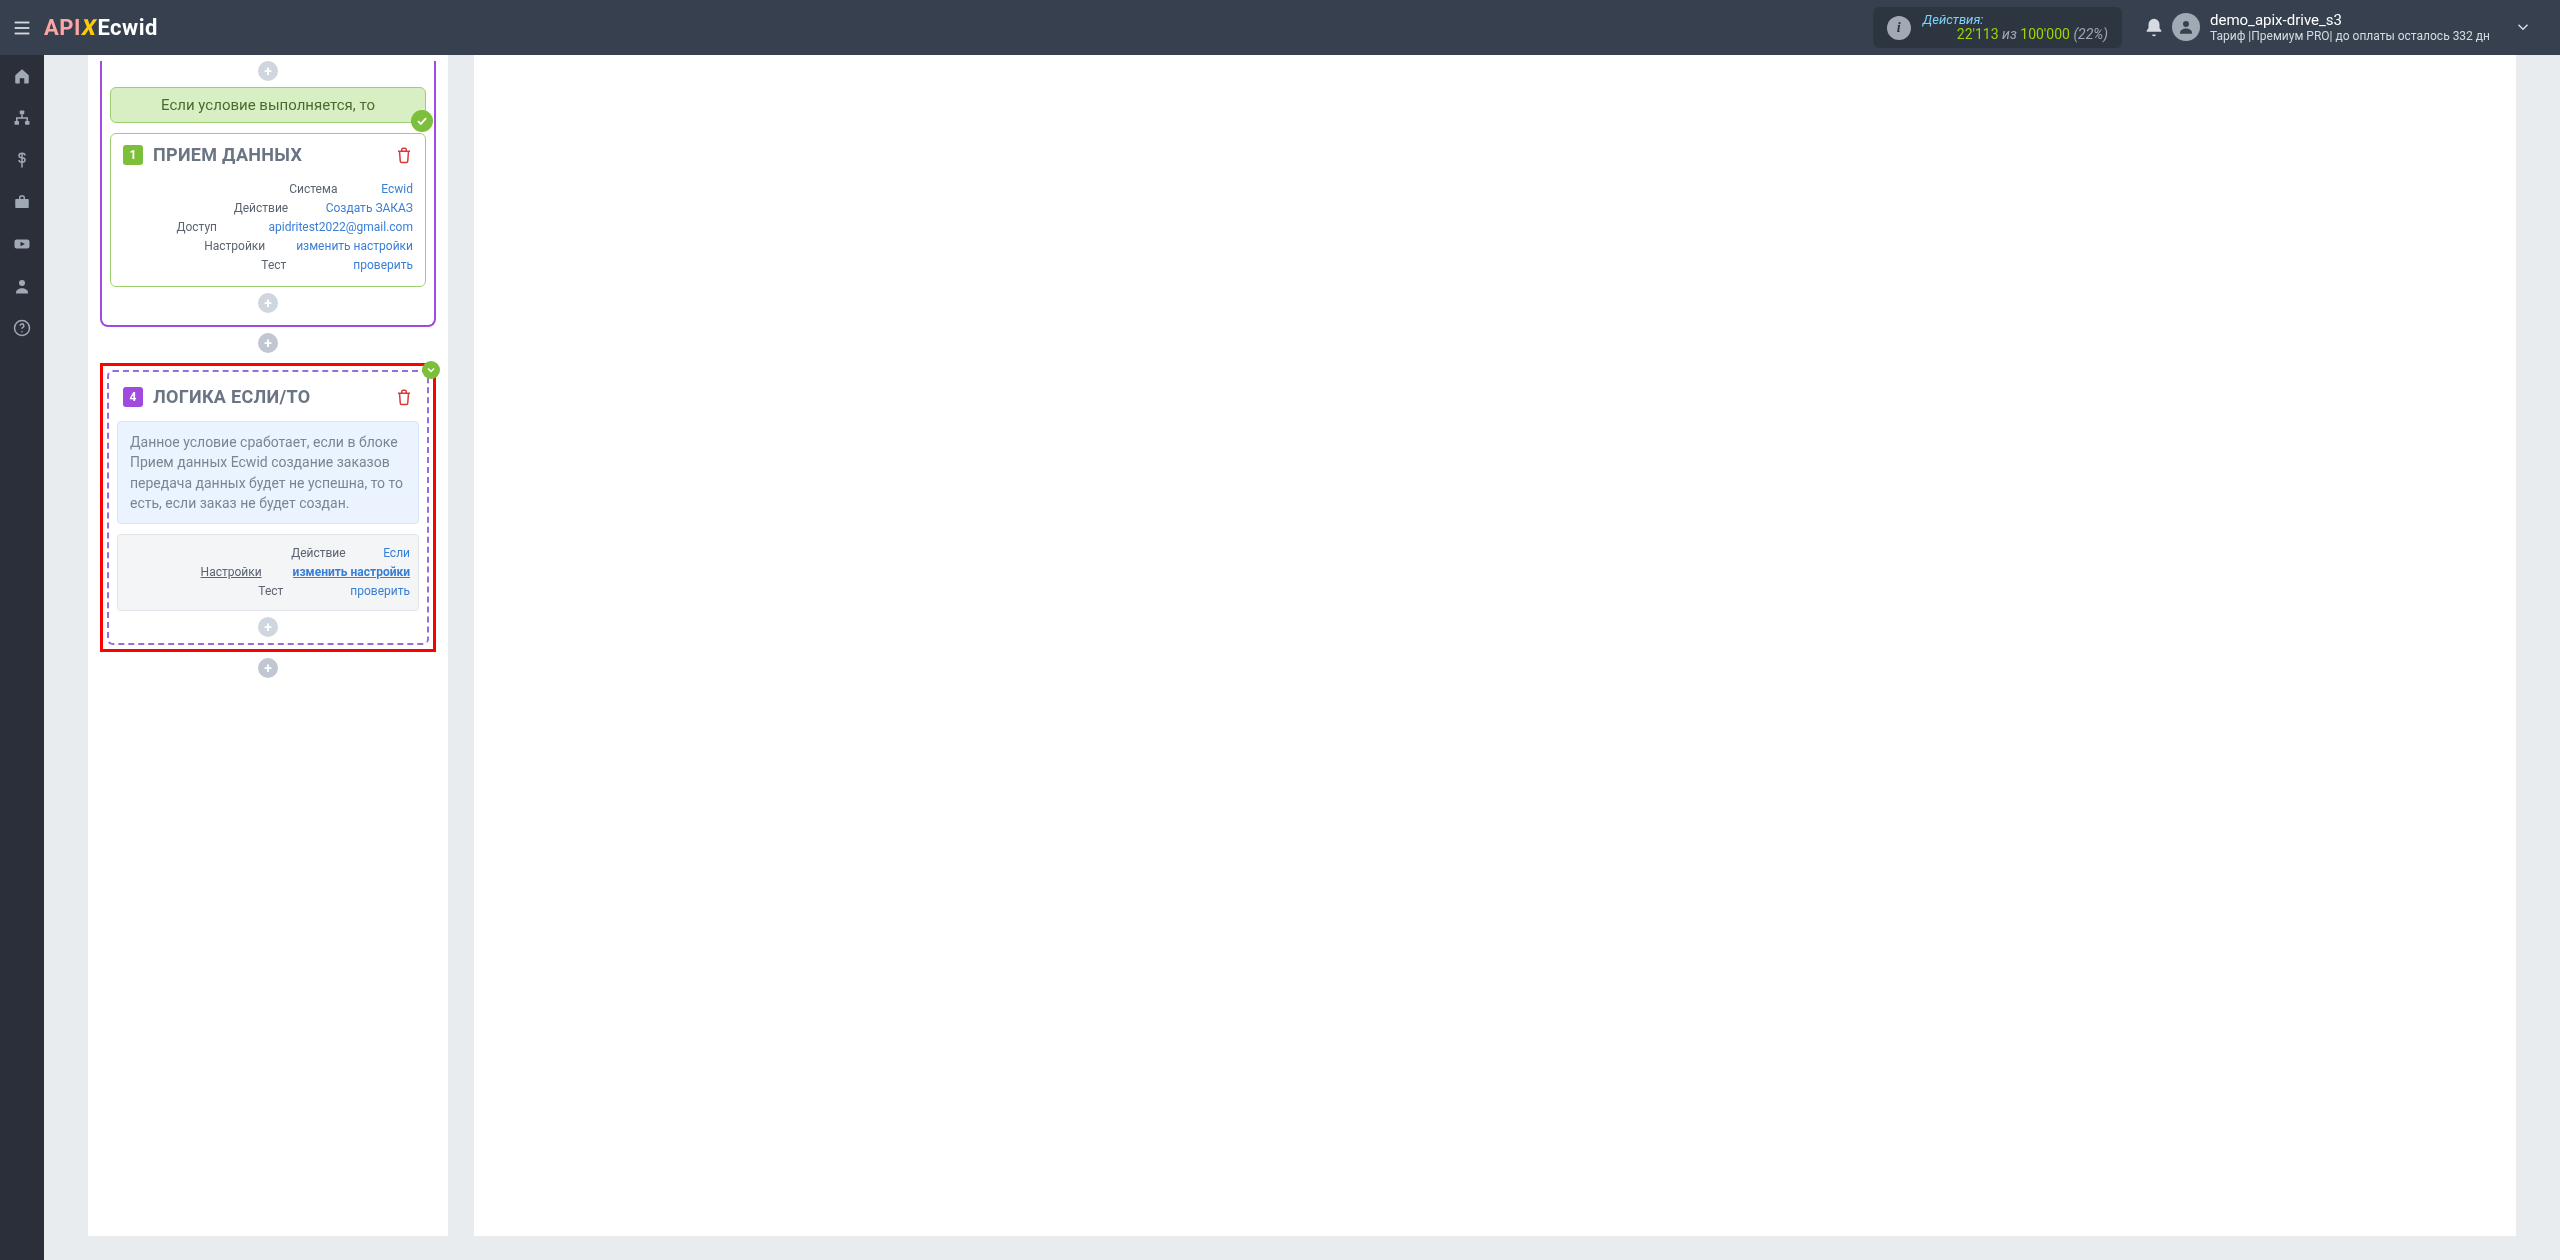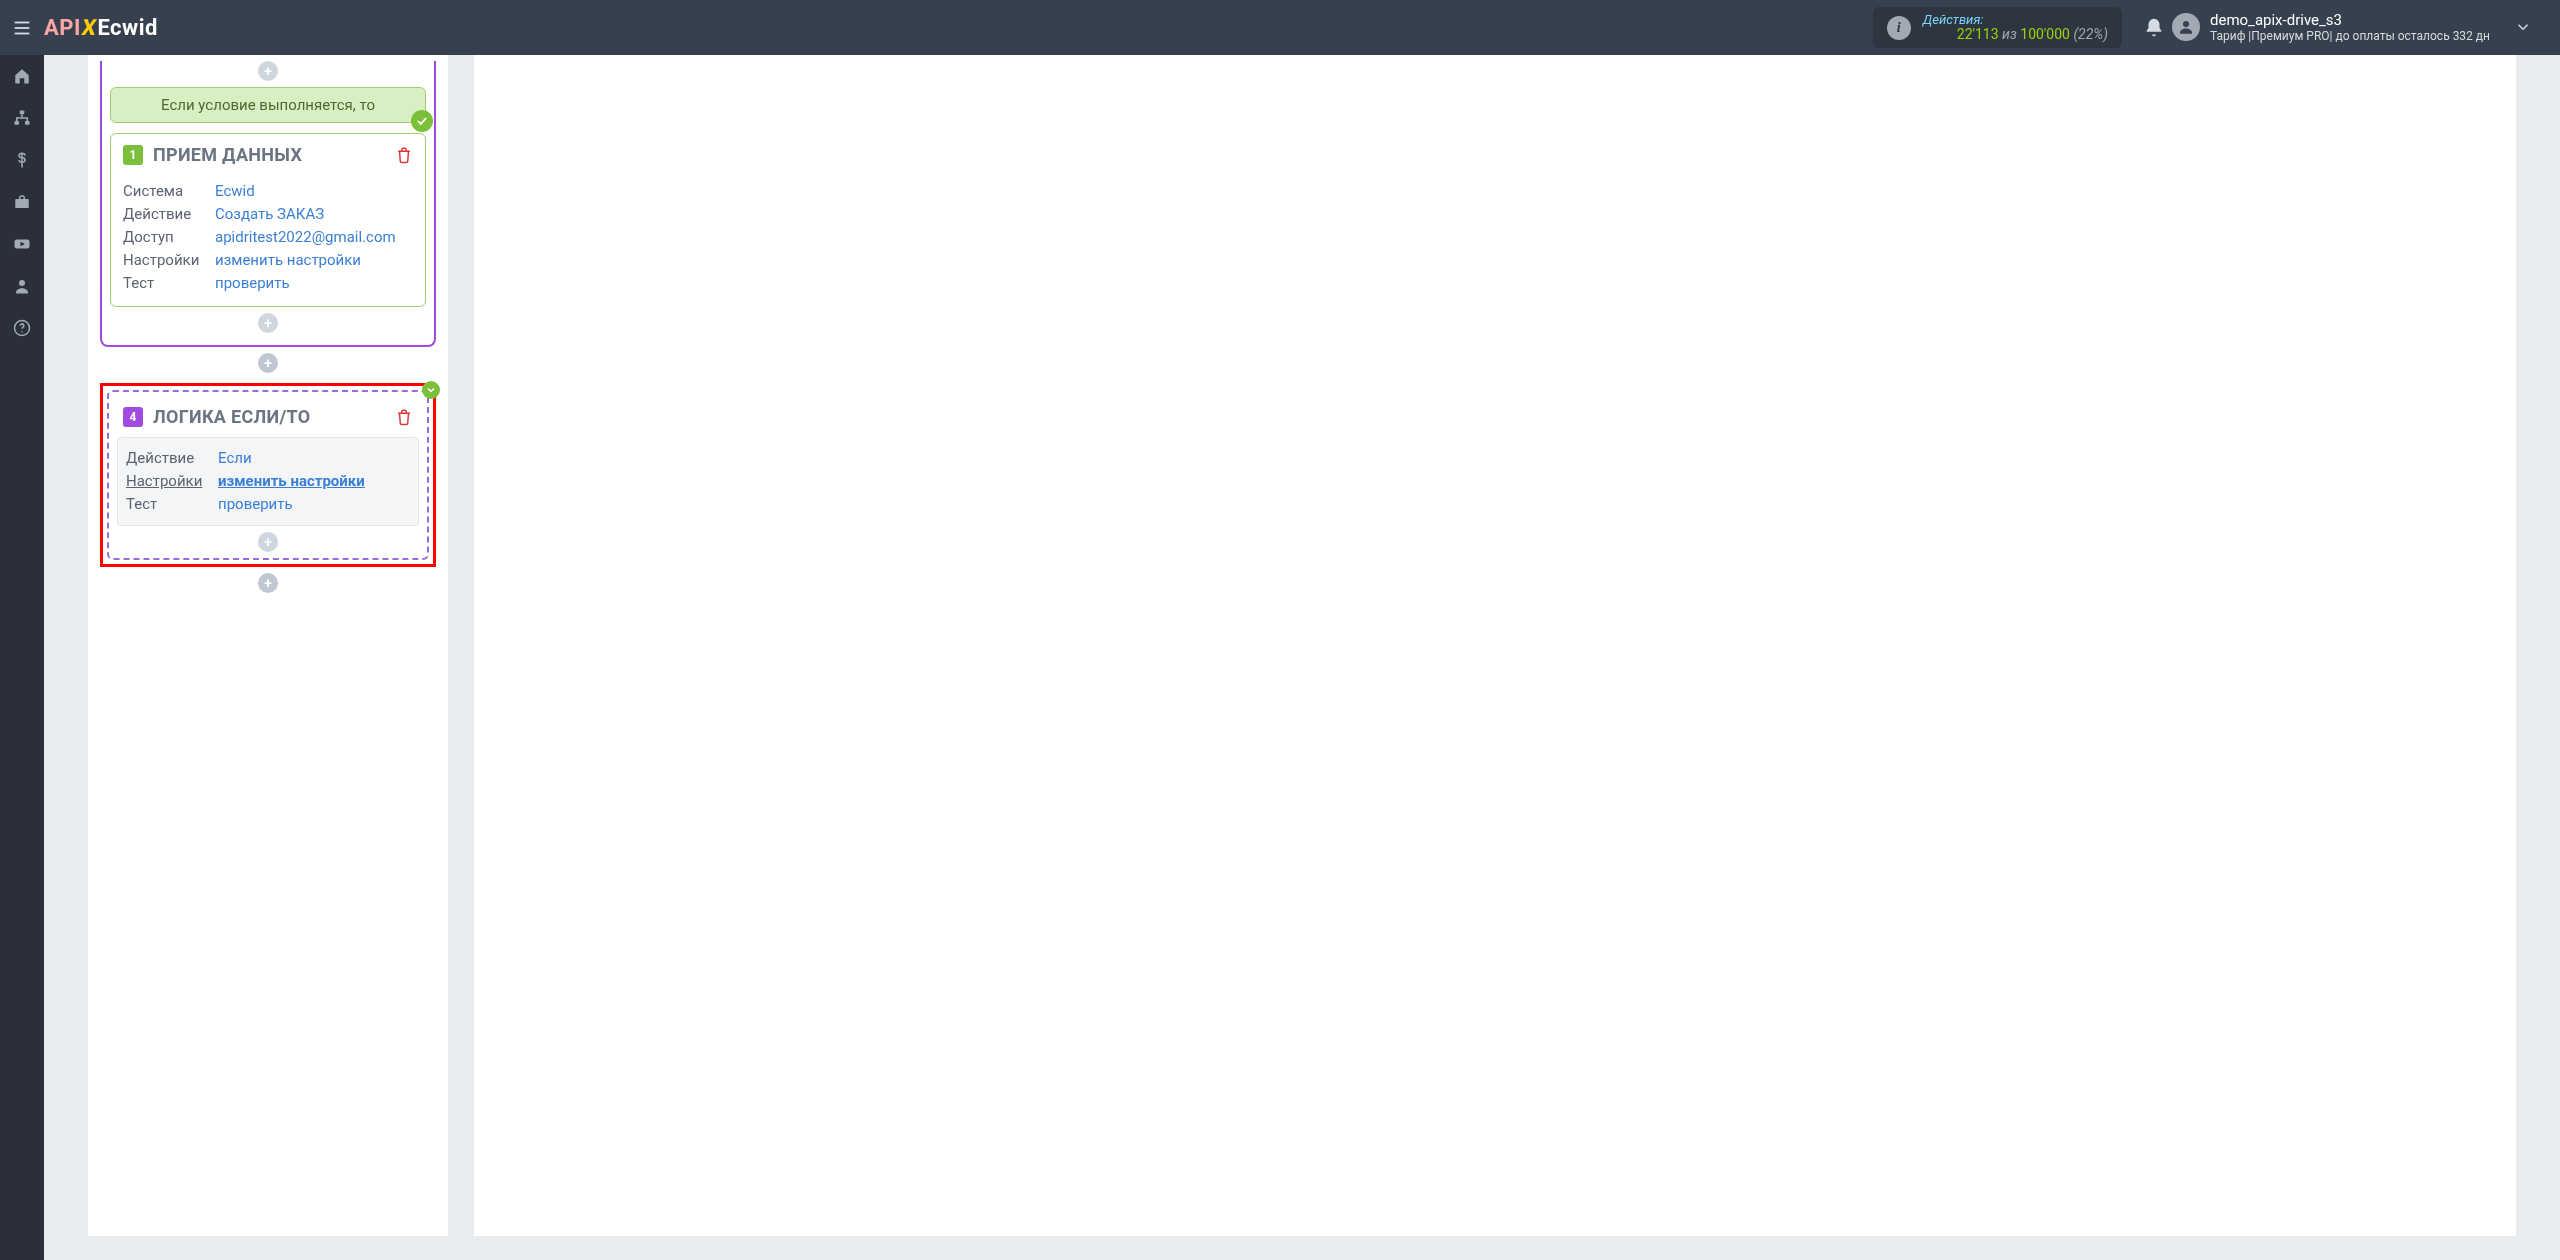--- a/index.html
+++ b/index.html
@@ -55,21 +55,21 @@
   .card.purple { border-color: #a86fe3; }
   .card-head { display: flex; align-items: center; padding: 10px 12px; gap: 10px; }
   .num { width: 20px; height: 20px; border-radius: 3px; display: flex; align-items: center; justify-content: center; color: #fff; font-weight: 700; font-size: 12px; }
   .num.green { background: #7cbf3a; }
   .num.purple { background: #a04ae0; }
   .card-title { font-weight: 700; color: #6a7482; font-size: 18px; letter-spacing: .3px; }
   .trash { margin-left: auto; cursor: pointer; color: #d93a3a; }
 
   
   .kv { padding: 4px 12px 12px 12px; }
-  .kv .row { display: flex; padding: 2.5px 0; font-size: 15px; }
+  .kv .row { display: flex; padding: 2.5px 0; font-size: 12px; justify-content: flex-end; }
   .kv .k { width: 92px; color: #5b6470; }
   .kv .v { color: #3a7fd6; cursor: pointer; overflow: hidden; text-overflow: ellipsis; white-space: nowrap; }
   .underline { text-decoration: underline; }
 
   
   .group-red { margin: 10px 12px 0 12px; border: 3px solid #ff0000; padding: 10px 6px 6px 6px; position: relative; }
   .group-red .dashed { position: absolute; inset: 4px; border: 2px dashed #9b6add; border-radius: 6px; pointer-events: none; }
   .infobox { background: #ebf3ff; border: 1px solid #d7e4f5; border-radius: 4px; margin: 4px 6px 10px 6px; padding: 10px 12px; color: #7a8594; font-size: 14px; line-height: 1.45; }
   .subcard { background: #f3f5f7; border: 1px solid #e1e5ea; border-radius: 4px; margin: 0 6px; padding: 8px 8px 10px 8px; }
 
@@ -250,20 +250,21 @@
         <div class="card-head">
           <div class="num purple">4</div>
           <div class="card-title">ЛОГИКА ЕСЛИ/ТО</div>
           <div class="trash">
             <svg class="ic" viewBox="0 0 24 24" fill="none" stroke="#d93a3a" stroke-width="2">
                 <path d="M4 7h16M9 7V5a2 2 0 0 1 2-2h2a2 2 0 0 1 2 2v2M6 7l1 13a2 2 0 0 0 2 2h6a2 2 0 0 0 2-2l1-13"></path>
               </svg>
           </div>
         </div>
 
+        <div class="infobox">Данное условие сработает, если в блоке Прием данных Ecwid создание заказов передача данных будет не успешна, то то есть, если заказ не будет создан.</div>
 
         <div class="subcard">
           <div class="kv" style="padding:0">
             <div class="row">
                 <div class="k">Действие</div>
                 <div class="v">Если</div>
               </div>
             <div class="row">
                 <div class="k underline">Настройки</div>
                 <div class="v underline" style="font-weight:700">изменить настройки</div>

